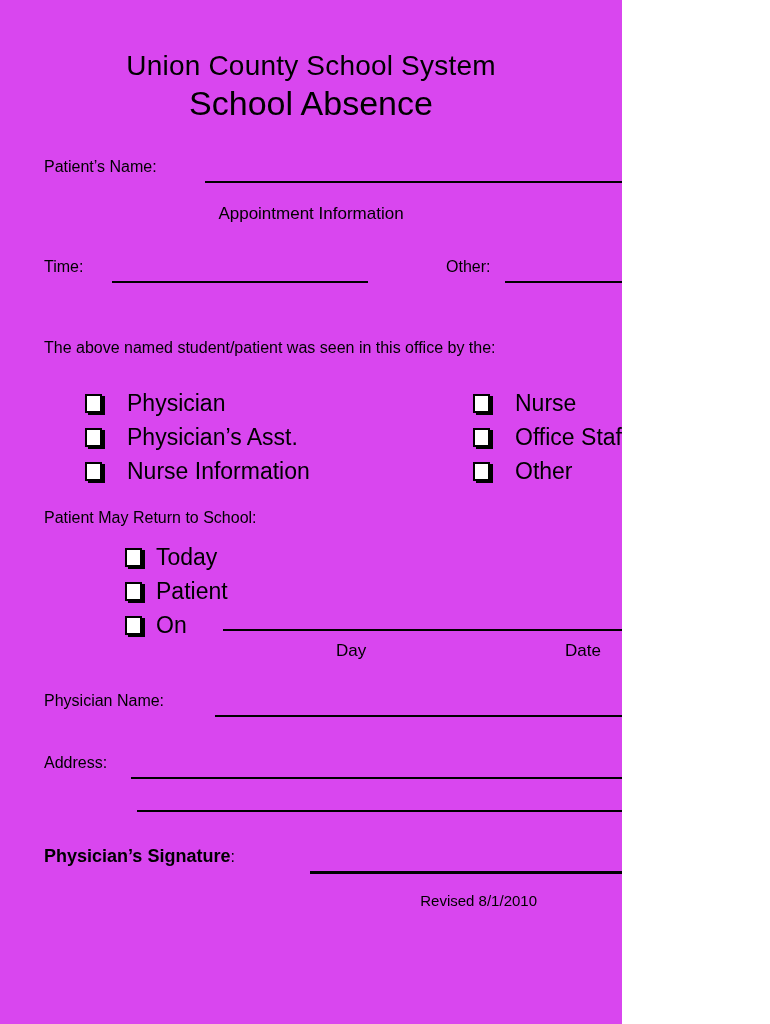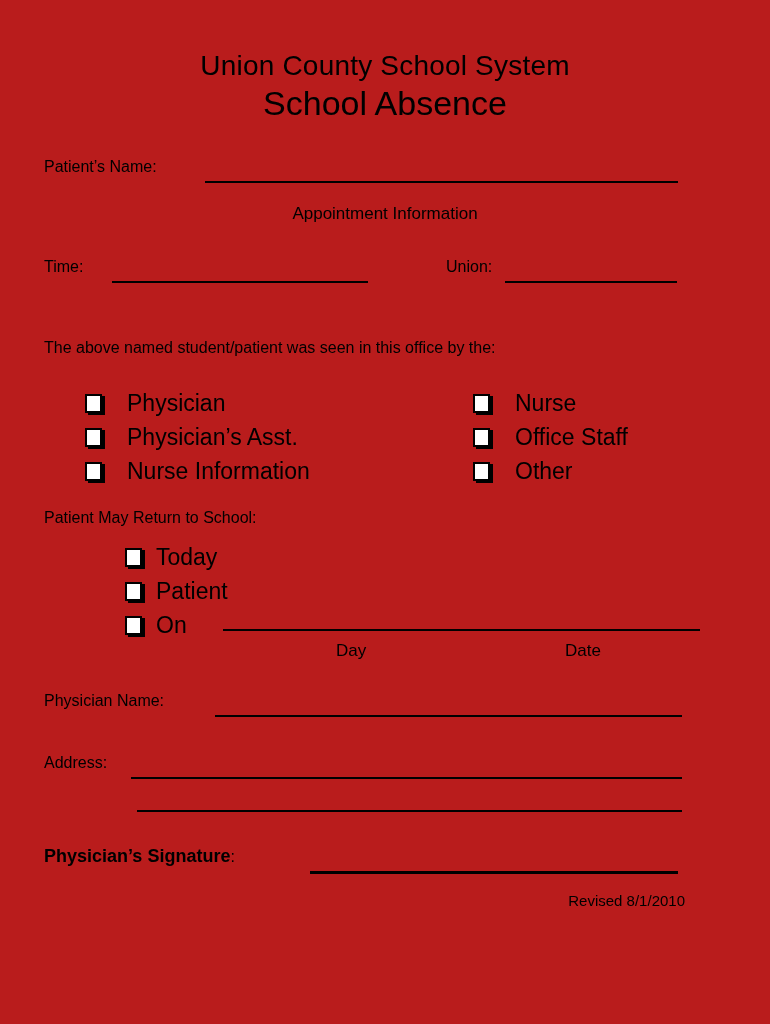--- a/index.html
+++ b/index.html
@@ -2,23 +2,23 @@
 <html><head>
 <meta charset="utf-8">
 <style>
   html, body {
     margin: 0;
     padding: 0;
     background: #ffffff;
   }
   .page {
     position: relative;
-    width: 770px;
+    width: 622px;
     height: 1024px;
-    background: #b91c1c;
+    background: #d946ef;
     font-family: "Liberation Sans", "DejaVu Sans", sans-serif;
     color: #000000;
     overflow: hidden;
   }
   .abs { position: absolute; white-space: nowrap; }
   .title1 {
     top: 50px; left: 0; width: 100%;
     text-align: center;
     font-size: 28px;
     letter-spacing: 0.2px;
@@ -73,21 +73,21 @@
   <div class="abs title1">Union County School System</div>
   <div class="abs title2">School Absence</div>
 
   <div class="abs body-text" style="left:44px; top:158px;">Patient’s Name:</div>
   <div class="rule" style="left:205px; top:181px; width:473px;"></div>
 
   <div class="abs section-heading">Appointment Information</div>
 
   <div class="abs body-text" style="left:44px; top:258px;">Time:</div>
   <div class="rule" style="left:112px; top:281px; width:256px;"></div>
-  <div class="abs body-text" style="left:446px; top:258px;">Union:</div>
+  <div class="abs body-text" style="left:446px; top:258px;">Other:</div>
   <div class="rule" style="left:505px; top:281px; width:172px;"></div>
 
   <div class="abs body-text" style="left:44px; top:339px;">The above named student/patient was seen in this office by the:</div>
 
   <div class="opt main-gap" style="left:85px; top:389px;">
     <span class="cb"></span>
     <span class="opt-label">Physician</span>
   </div>
   <div class="opt main-gap" style="left:85px; top:423px;">
     <span class="cb"></span>

